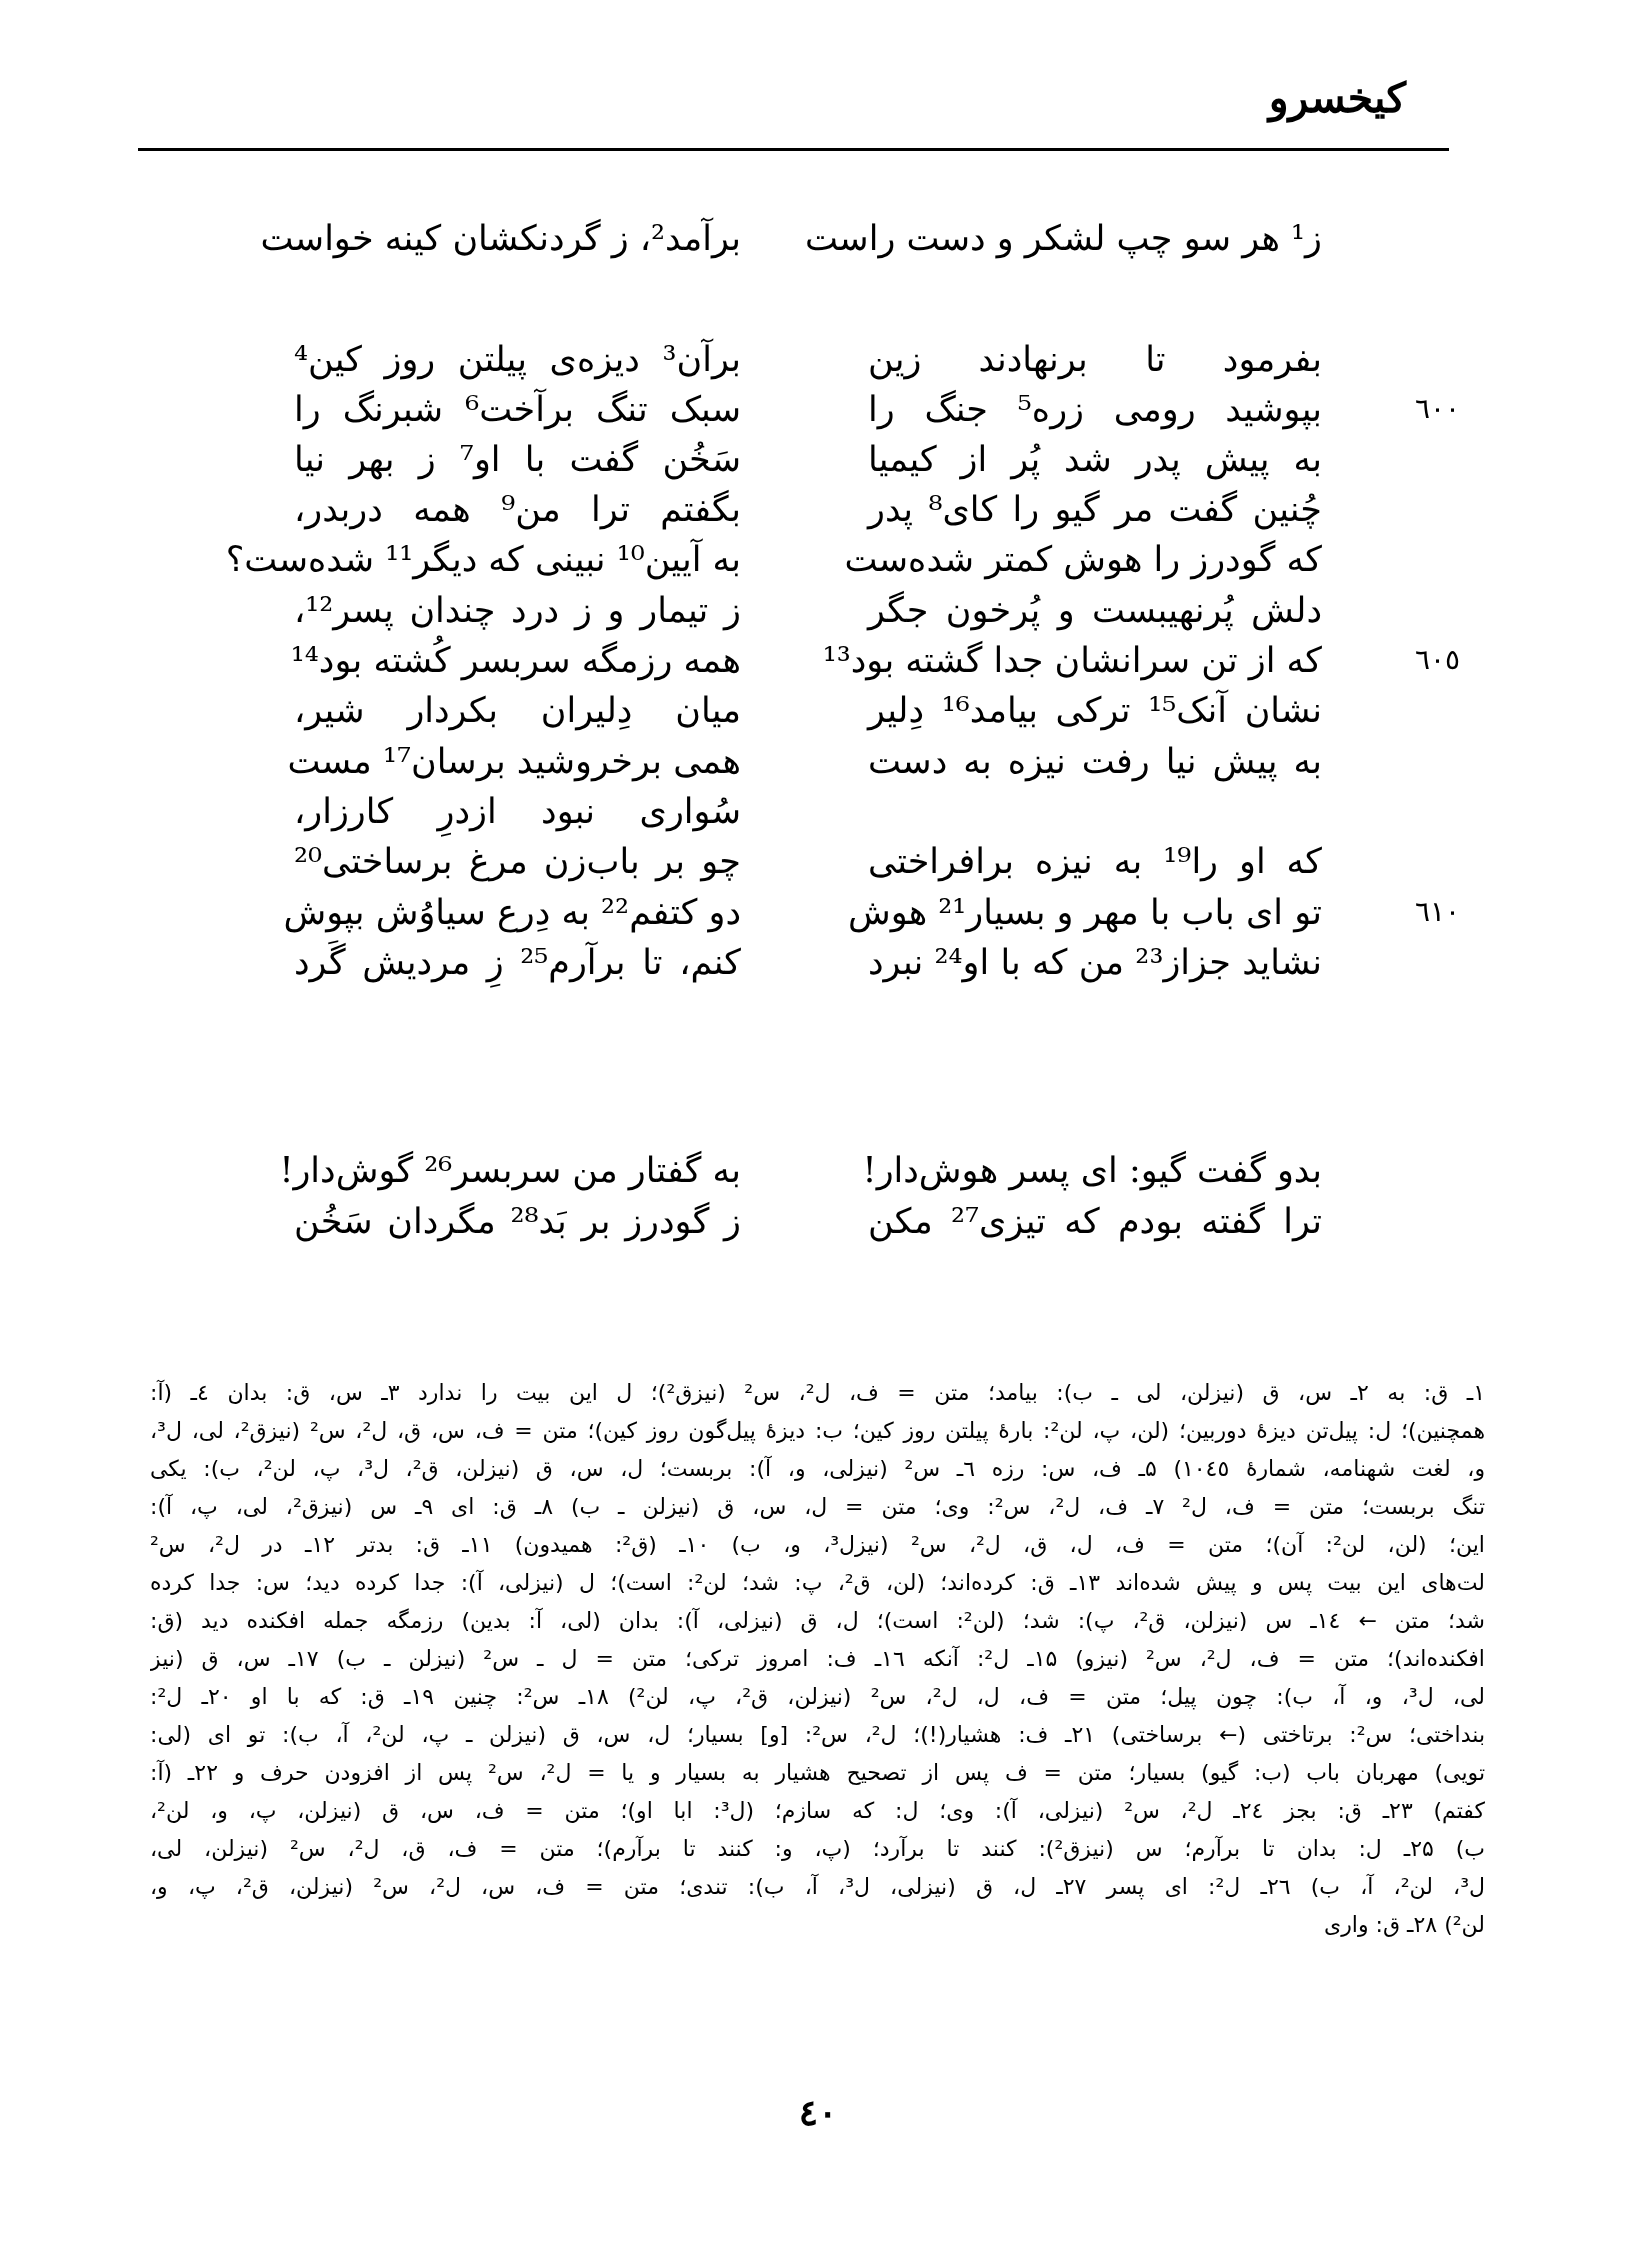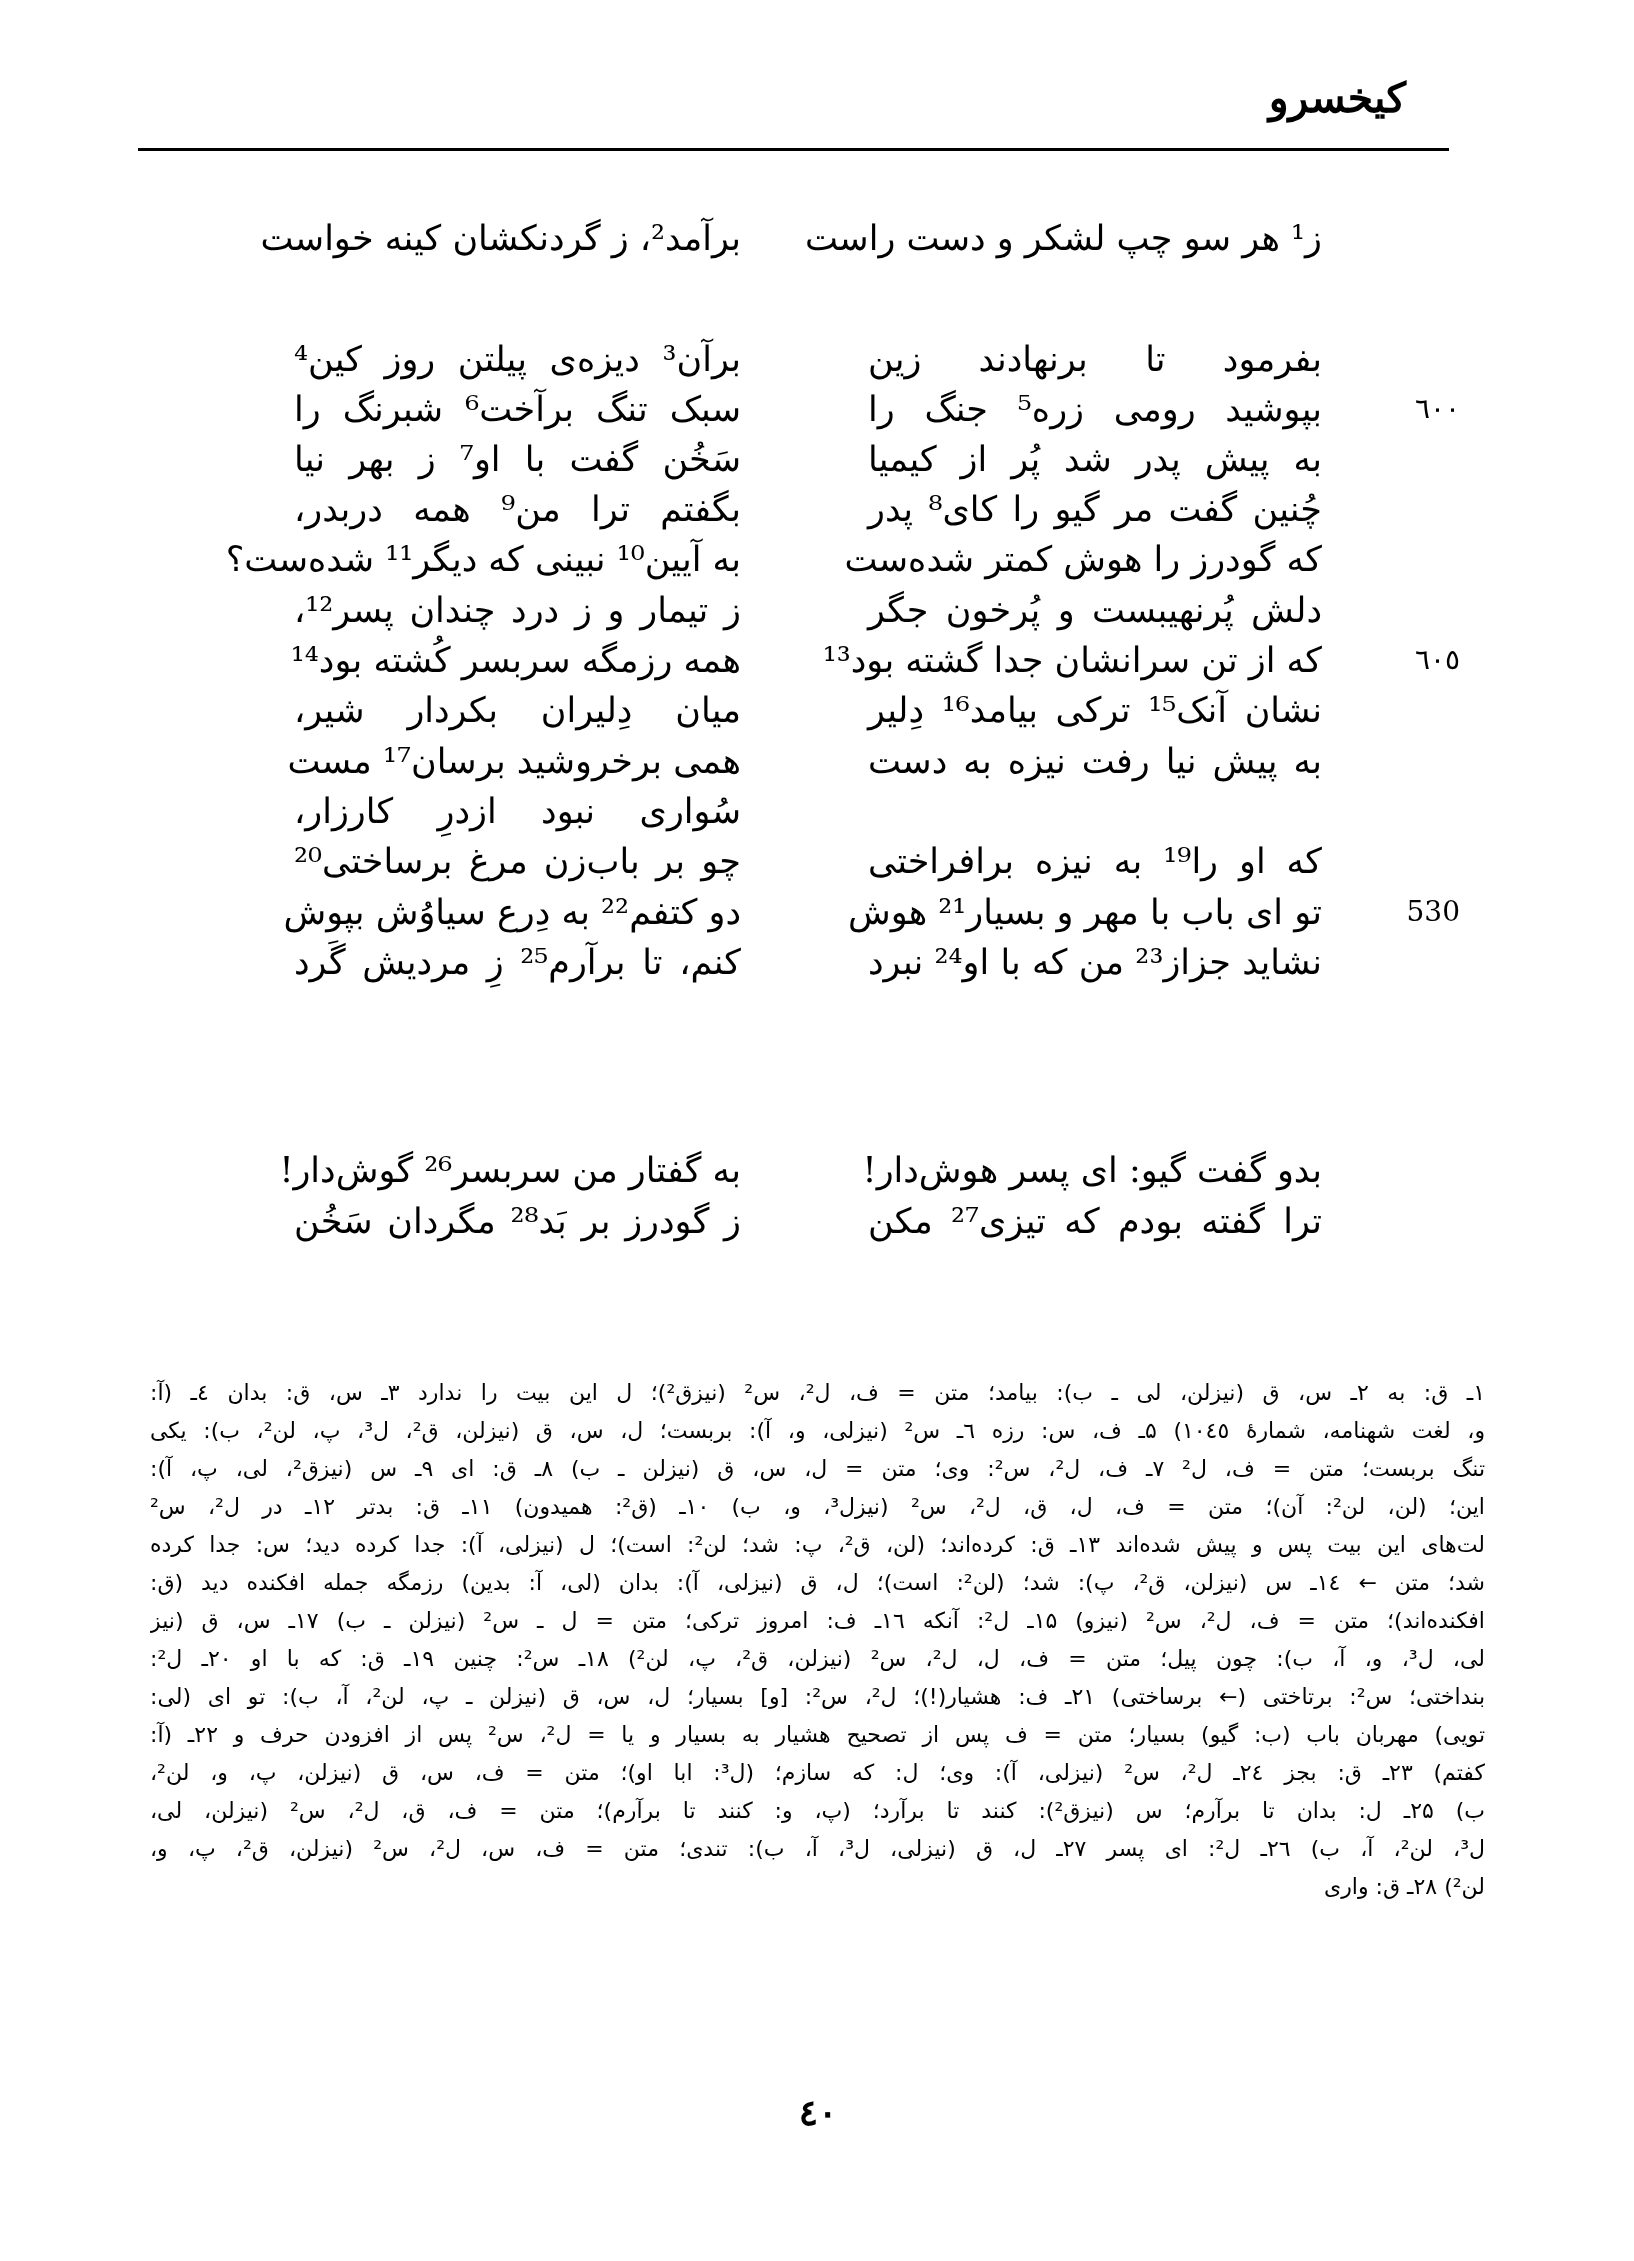--- a/index.html
+++ b/index.html
@@ -81,40 +81,41 @@
     <span class="verse-num"></span>
   </div>
   <div class="verse-row" style="top:836px;width:1635px;">
     <span class="hemi-right">که او را¹⁹ به نیزه برافراختی</span>
     <span class="hemi-left">چو بر باب‌زن مرغ برساختی²⁰</span>
     <span class="verse-num"></span>
   </div>
   <div class="verse-row" style="top:887px;width:1635px;">
     <span class="hemi-right">تو ای باب با مهر و بسیار²¹ هوش</span>
     <span class="hemi-left">دو کتفم²² به دِرع سیاوُش بپوش</span>
-    <span class="verse-num">530</span>
+    <span class="verse-num">٦١٠</span>
   </div>
   <div class="verse-row" style="top:937px;width:1635px;">
     <span class="hemi-right">نشاید جزاز²³ من که با او²⁴ نبرد</span>
     <span class="hemi-left">کنم، تا برآرم²⁵ زِ مردیش گَرد</span>
     <span class="verse-num"></span>
   </div>
   <div class="verse-row" style="top:1145px;width:1635px;">
     <span class="hemi-right">بدو گفت گیو: ای پسر هوش‌دار!</span>
     <span class="hemi-left">به گفتار من سربسر²⁶ گوش‌دار!</span>
     <span class="verse-num"></span>
   </div>
   <div class="verse-row" style="top:1196px;width:1635px;">
     <span class="hemi-right">ترا گفته بودم که تیزی²⁷ مکن</span>
     <span class="hemi-left">ز گودرز بر بَد²⁸ مگردان سَخُن</span>
     <span class="verse-num"></span>
   </div>
 
   <div class="footnotes">
     <div class="fn-line">۱ـ ق: به      ۲ـ س، ق (نیزلن، لی ـ ب): بیامد؛ متن = ف، ل²، س² (نیزق²)؛ ل این بیت را ندارد      ۳ـ س، ق: بدان      ٤ـ (آ:</div>
+    <div class="fn-line">همچنین)؛ ل: پیل‌تن دیزهٔ دوربین؛ (لن، پ، لن²: بارهٔ پیلتن روز کین؛ ب: دیزهٔ پیل‌گون روز کین)؛ متن = ف، س، ق، ل²، س² (نیزق²، لی، ل³،</div>
     <div class="fn-line">و، لغت شهنامه، شمارهٔ ١٠٤٥)      ۵ـ ف، س: رزه      ٦ـ س² (نیزلی، و، آ): بربست؛ ل، س، ق (نیزلن، ق²، ل³، پ، لن²، ب): یکی</div>
     <div class="fn-line">تنگ بربست؛ متن = ف، ل²      ۷ـ ف، ل²، س²: وی؛ متن = ل، س، ق (نیزلن ـ ب)      ۸ـ ق: ای      ۹ـ س (نیزق²، لی، پ، آ):</div>
     <div class="fn-line">این؛ (لن، لن²: آن)؛ متن = ف، ل، ق، ل²، س² (نیزل³، و، ب)      ۱۰ـ (ق²: همیدون)      ۱۱ـ ق: بدتر      ۱۲ـ در ل²، س²</div>
     <div class="fn-line">لت‌های این بیت پس و پیش شده‌اند      ۱۳ـ ق: کرده‌اند؛ (لن، ق²، پ: شد؛ لن²: است)؛ ل (نیزلی، آ): جدا کرده دید؛ س: جدا کرده</div>
     <div class="fn-line">شد؛ متن ←      ١٤ـ س (نیزلن، ق²، پ): شد؛ (لن²: است)؛ ل، ق (نیزلی، آ): بدان (لی، آ: بدین) رزمگه جمله افکنده دید (ق:</div>
     <div class="fn-line">افکنده‌اند)؛ متن = ف، ل²، س² (نیزو)      ۱۵ـ ل²: آنکه      ١٦ـ ف: امروز ترکی؛ متن = ل ـ س² (نیزلن ـ ب)      ۱۷ـ س، ق (نیز</div>
     <div class="fn-line">لی، ل³، و، آ، ب): چون پیل؛ متن = ف، ل، ل²، س² (نیزلن، ق²، پ، لن²)      ۱۸ـ س²: چنین      ۱۹ـ ق: که با او      ۲۰ـ ل²:</div>
     <div class="fn-line">بنداختی؛ س²: برتاختی (← برساختی)      ۲۱ـ ف: هشیار(!)؛ ل²، س²: [و] بسیار؛ ل، س، ق (نیزلن ـ پ، لن²، آ، ب): تو ای (لی:</div>
     <div class="fn-line">تویی) مهربان باب (ب: گیو) بسیار؛ متن = ف پس از تصحیح هشیار به بسیار و یا = ل²، س² پس از افزودن حرف و      ۲۲ـ (آ:</div>
     <div class="fn-line">کفتم)      ۲۳ـ ق: بجز      ٢٤ـ ل²، س² (نیزلی، آ): وی؛ ل: که سازم؛ (ل³: ابا او)؛ متن = ف، س، ق (نیزلن، پ، و، لن²،</div>

